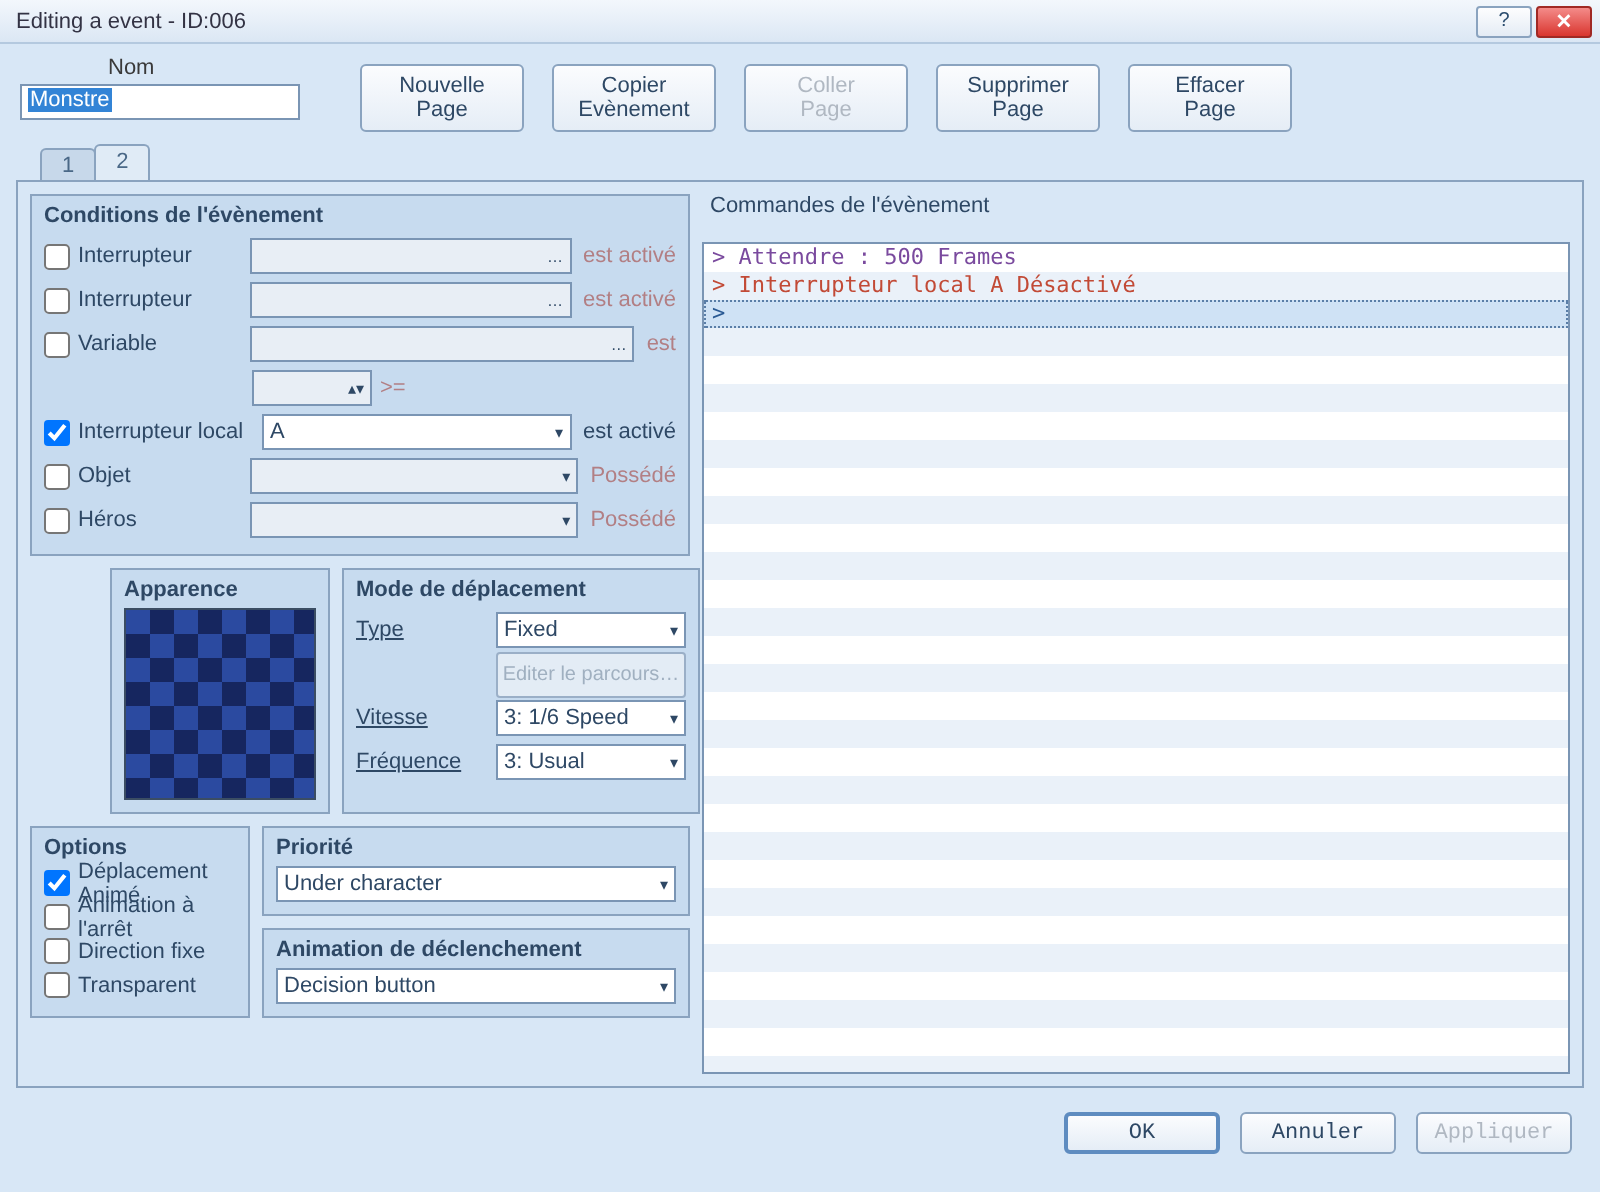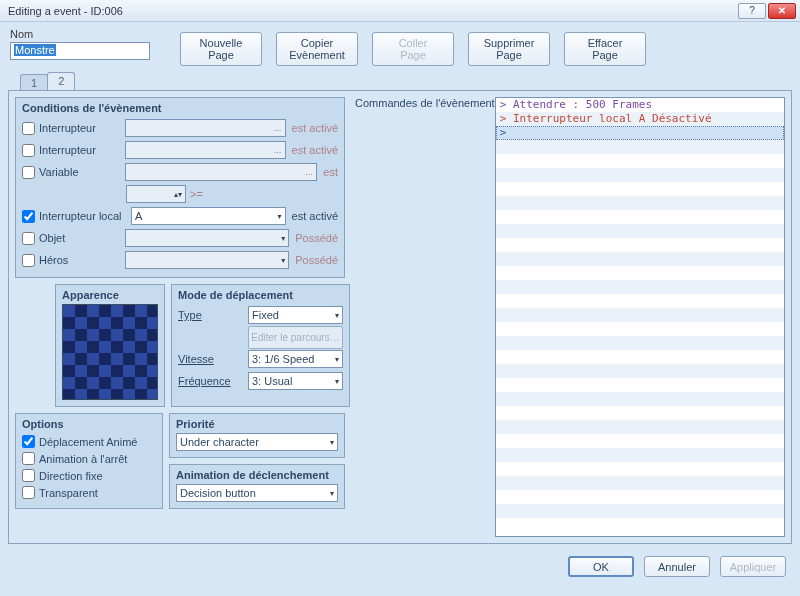--- a/index.html
+++ b/index.html
@@ -34,21 +34,21 @@
   }
   .winbtn .close {
     background:linear-gradient(#f48b89,#d9362f);
     border-color:#a02924;
     color:#fff;
     font-weight:bold;
   }
   
   .toparea { padding:6px 10px 4px 10px; display:flex; align-items:flex-start; }
   .namecol { width:170px; }
-  .namecol .lbl { margin-bottom:2px; }
+  .namecol .lbl { margin-bottom:2px;margin-left:44px; }
   .nameinput {
     width:140px; height:18px;
     border:1px solid #7a95b4;
     background:#fff;
     padding:1px 3px;
     font-size:11px;
   }
   .nameinput .sel { background:#3384d6; color:#fff; padding:0 1px; }
   .bigbuttons { display:flex; gap:14px; margin-top:4px; }
   .bigbtn {
@@ -79,21 +79,21 @@
   .mainpanel {
     margin:0 8px 8px 8px;
     border:1px solid #8aa3bf;
     background:#d8e7f6;
     height:454px;
     padding:6px;
     display:flex;
     gap:6px;
   }
   .leftcol { width:330px; display:flex; flex-direction:column; gap:6px; }
-  .rightcol { flex:1; display:flex; flex-direction:row; }
+  .rightcol { flex:1; display:flex; flex-direction:column;gap:10px; }
   .group {
     border:1px solid #8aa3bf;
     background:#c7dbef;
     padding:4px 6px 6px 6px;
   }
   .group-title { font-weight:bold; color:#2e4865; margin-bottom:3px; font-size:11px; }
   .row { display:flex; align-items:center; height:22px; }
   .row input[type=checkbox]{ margin:0 4px 0 0; }
   .row .rlbl { width:86px; color:#2e4865; }
   .combo,.txtfield {
@@ -126,21 +126,21 @@
     height:23px; flex:1;
     border:1px solid #9aafc7;
     background:#e3ecf5;
     color:#a0b0c0;
     display:flex;align-items:center;justify-content:center;
     border-radius:2px;
     font-size:10px;
   }
   
   .botrow { display:flex; gap:6px; }
-  .optgrp { width:148px; }
+  .optgrp { width:110px; }
   .pricol { flex:1; display:flex; flex-direction:column; gap:6px; }
   .optgrp .row { height:17px; }
   .optgrp .rlbl { width:auto; }
   
   .cmdtitle { color:#2e4865; margin:0 0 2px 4px; }
   .cmdlist {
     flex:1;
     border:1px solid #7a95b4;
     background:#fff;
     overflow:hidden;
@@ -151,26 +151,27 @@
     font-family:Consolas,Menlo,monospace; font-size:11px;
     line-height:14px;
     white-space:pre;
   }
   .cmdline:nth-child(odd){ background:#fff;}
   .cmdline:nth-child(even){ background:#eaf1f9;}
   .cmdline.sel { background:#cfe2f5; outline:1px dotted #5a7ea7; outline-offset:-1px; }
   
   .footer { display:flex; justify-content:flex-end; gap:10px; padding:4px 14px 0 0; }
   .dlgbtn {
-    width:66px; height:21px;
+    width:78px; height:21px;
     border:1px solid #8aa3bf;
     background:linear-gradient(#fbfcfe,#e5edf6);
     border-radius:3px;
     display:flex;align-items:center;justify-content:center;
     color:#2e4865;
+    font-family:Liberation Mono, monospace;
   }
   .dlgbtn.disabled { color:#b0b8c2; }
   .dlgbtn.default { border:2px solid #5e8cc0; }
 </style>
 </head>
 <body>
 
 <div class="titlebar">
   <span class="title">Editing a event - ID:006</span>
   <div class="winbtn">

